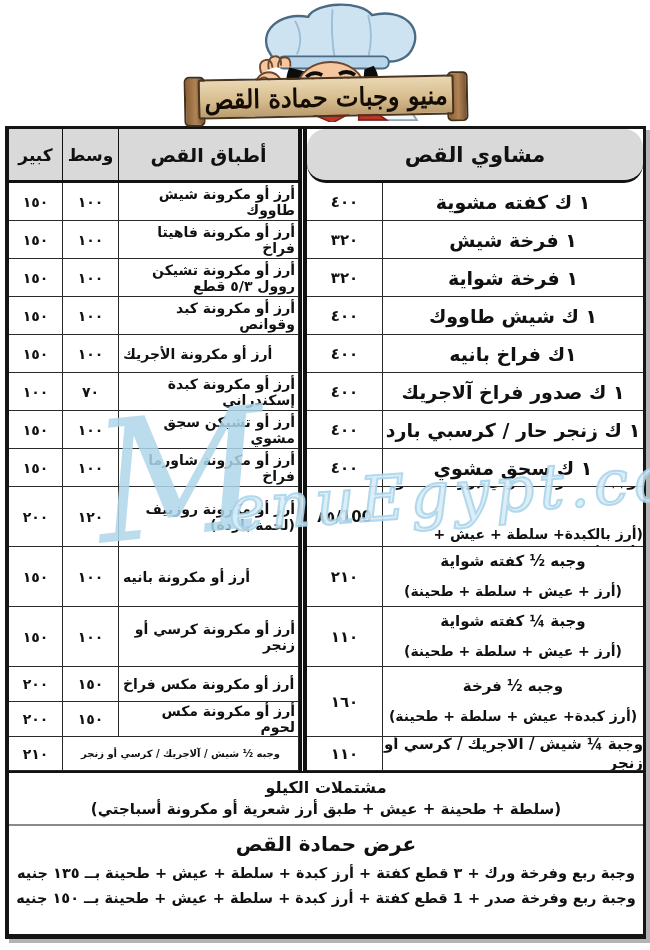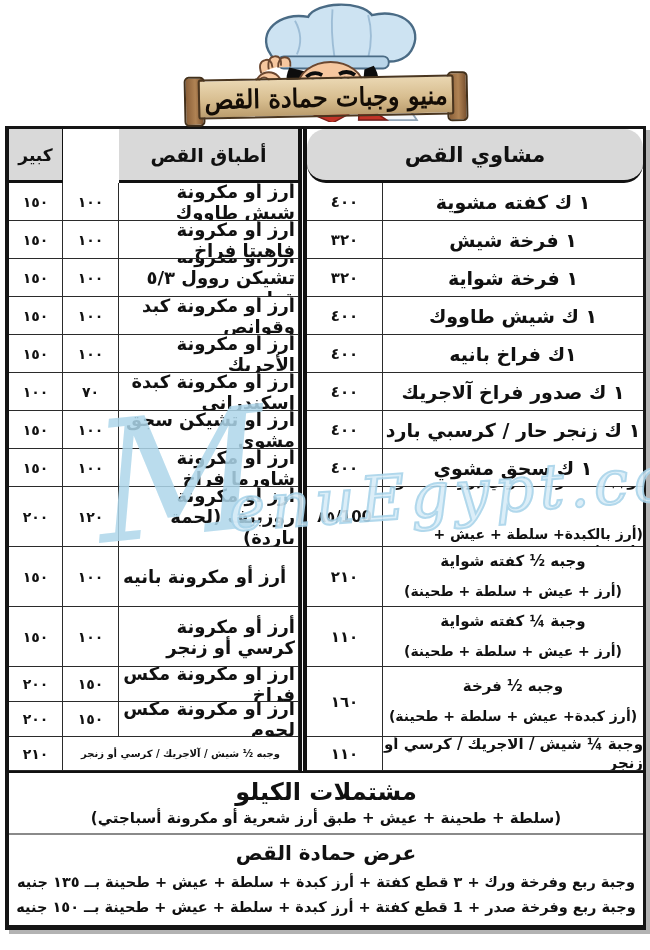--- a/index.html
+++ b/index.html
@@ -36,33 +36,33 @@
   .hcell.last{border-right:none;}
   .h-grills{font-size:21px;border-radius:19px;}
   .h-dishes{font-size:19px;}
   .h-size{font-size:17px;}
   .cell{background:#fff;border-right:1px solid #2b2b2b;border-bottom:1px solid #2b2b2b;
         display:flex;flex-direction:column;align-items:center;justify-content:center;
         direction:rtl;font-weight:bold;overflow:hidden;}
   .cell.noright{border-right:none;}
   .price-l{font-size:14px;letter-spacing:1px;}
   .price-r{font-size:15px;letter-spacing:1px;}
-  .lname{font-size:18px;align-items:flex-end;padding-left:4px;padding-right:3px;text-align:right;}
+  .lname{font-size:14px;align-items:flex-end;padding-left:4px;padding-right:3px;text-align:right;}
   .rname-big{font-size:19px;}
   .rname-meal{font-size:15px;line-height:1.25;}
   .msub{font-size:14px;font-weight:bold;margin-top:12px;}
   .lfooter{font-size:10px;}
   .vdivider{grid-column:4;grid-row:1/16;
             background:linear-gradient(90deg,#111 0 3px,#f6f6f6 3px 4.5px,#111 4.5px 100%);}
 
   
   .kilo{border-bottom:2px solid #8a8a8a;text-align:center;direction:rtl;padding:5px 6px 6px;}
-  .kilo-title{font-size:24px;font-weight:bold;}
+  .kilo-title{font-size:16px;font-weight:bold;}
   .kilo-details{font-size:15px;font-weight:bold;margin-top:3px;}
-  .offer{text-align:center;direction:rtl;padding:6px 4px 10px;}
+  .offer{text-align:center;direction:rtl;padding:6px 4px 28px;}
   .offer-title{font-size:20px;font-weight:bold;}
   .offer-line{font-size:14.5px;font-weight:bold;margin-top:9px;white-space:nowrap;}
 
   
   .watermark{position:absolute;z-index:9;pointer-events:none;font-style:italic;
              font-family:"DejaVu Serif",serif;}
   .wm-initial{left:95px;top:378px;font-size:168px;color:#aed7eb;opacity:.85;transform:rotate(-6deg);}
   .wm-rest{left:228px;top:455px;font-size:62px;letter-spacing:5px;color:#d9edf8;opacity:.9;
            -webkit-text-stroke:2px #a9d4ea;transform:rotate(-4deg);}
 </style>
@@ -113,20 +113,21 @@
         <span class="banner-title">منيو وجبات حمادة القص</span>
       </div>
     </div>
   </div>
 
   <div class="frame">
 
     <div class="menu-grid">
 
       <div class="hcell h-size" style="grid-area:1/1">كبير</div>
+      <div class="hcell h-size" style="grid-area:1/2">وسط</div>
       <div class="hcell h-dishes" style="grid-area:1/3">أطباق القص</div>
       <div class="hcell h-grills last" style="grid-row:1;grid-column:5/7">مشاوي القص</div>
 
       <div class="vdivider"></div>
 
     <div class="cell price-l" style="grid-area: 2 / 1;">١٥٠</div>
         <div class="cell price-l" style="grid-area: 2 / 2;">١٠٠</div>
         <div class="cell lname" style="grid-area: 2 / 3;">أرز أو مكرونة شيش طاووك</div>
         <div class="cell price-l" style="grid-area: 3 / 1;">١٥٠</div>
         <div class="cell price-l" style="grid-area: 3 / 2;">١٠٠</div>

